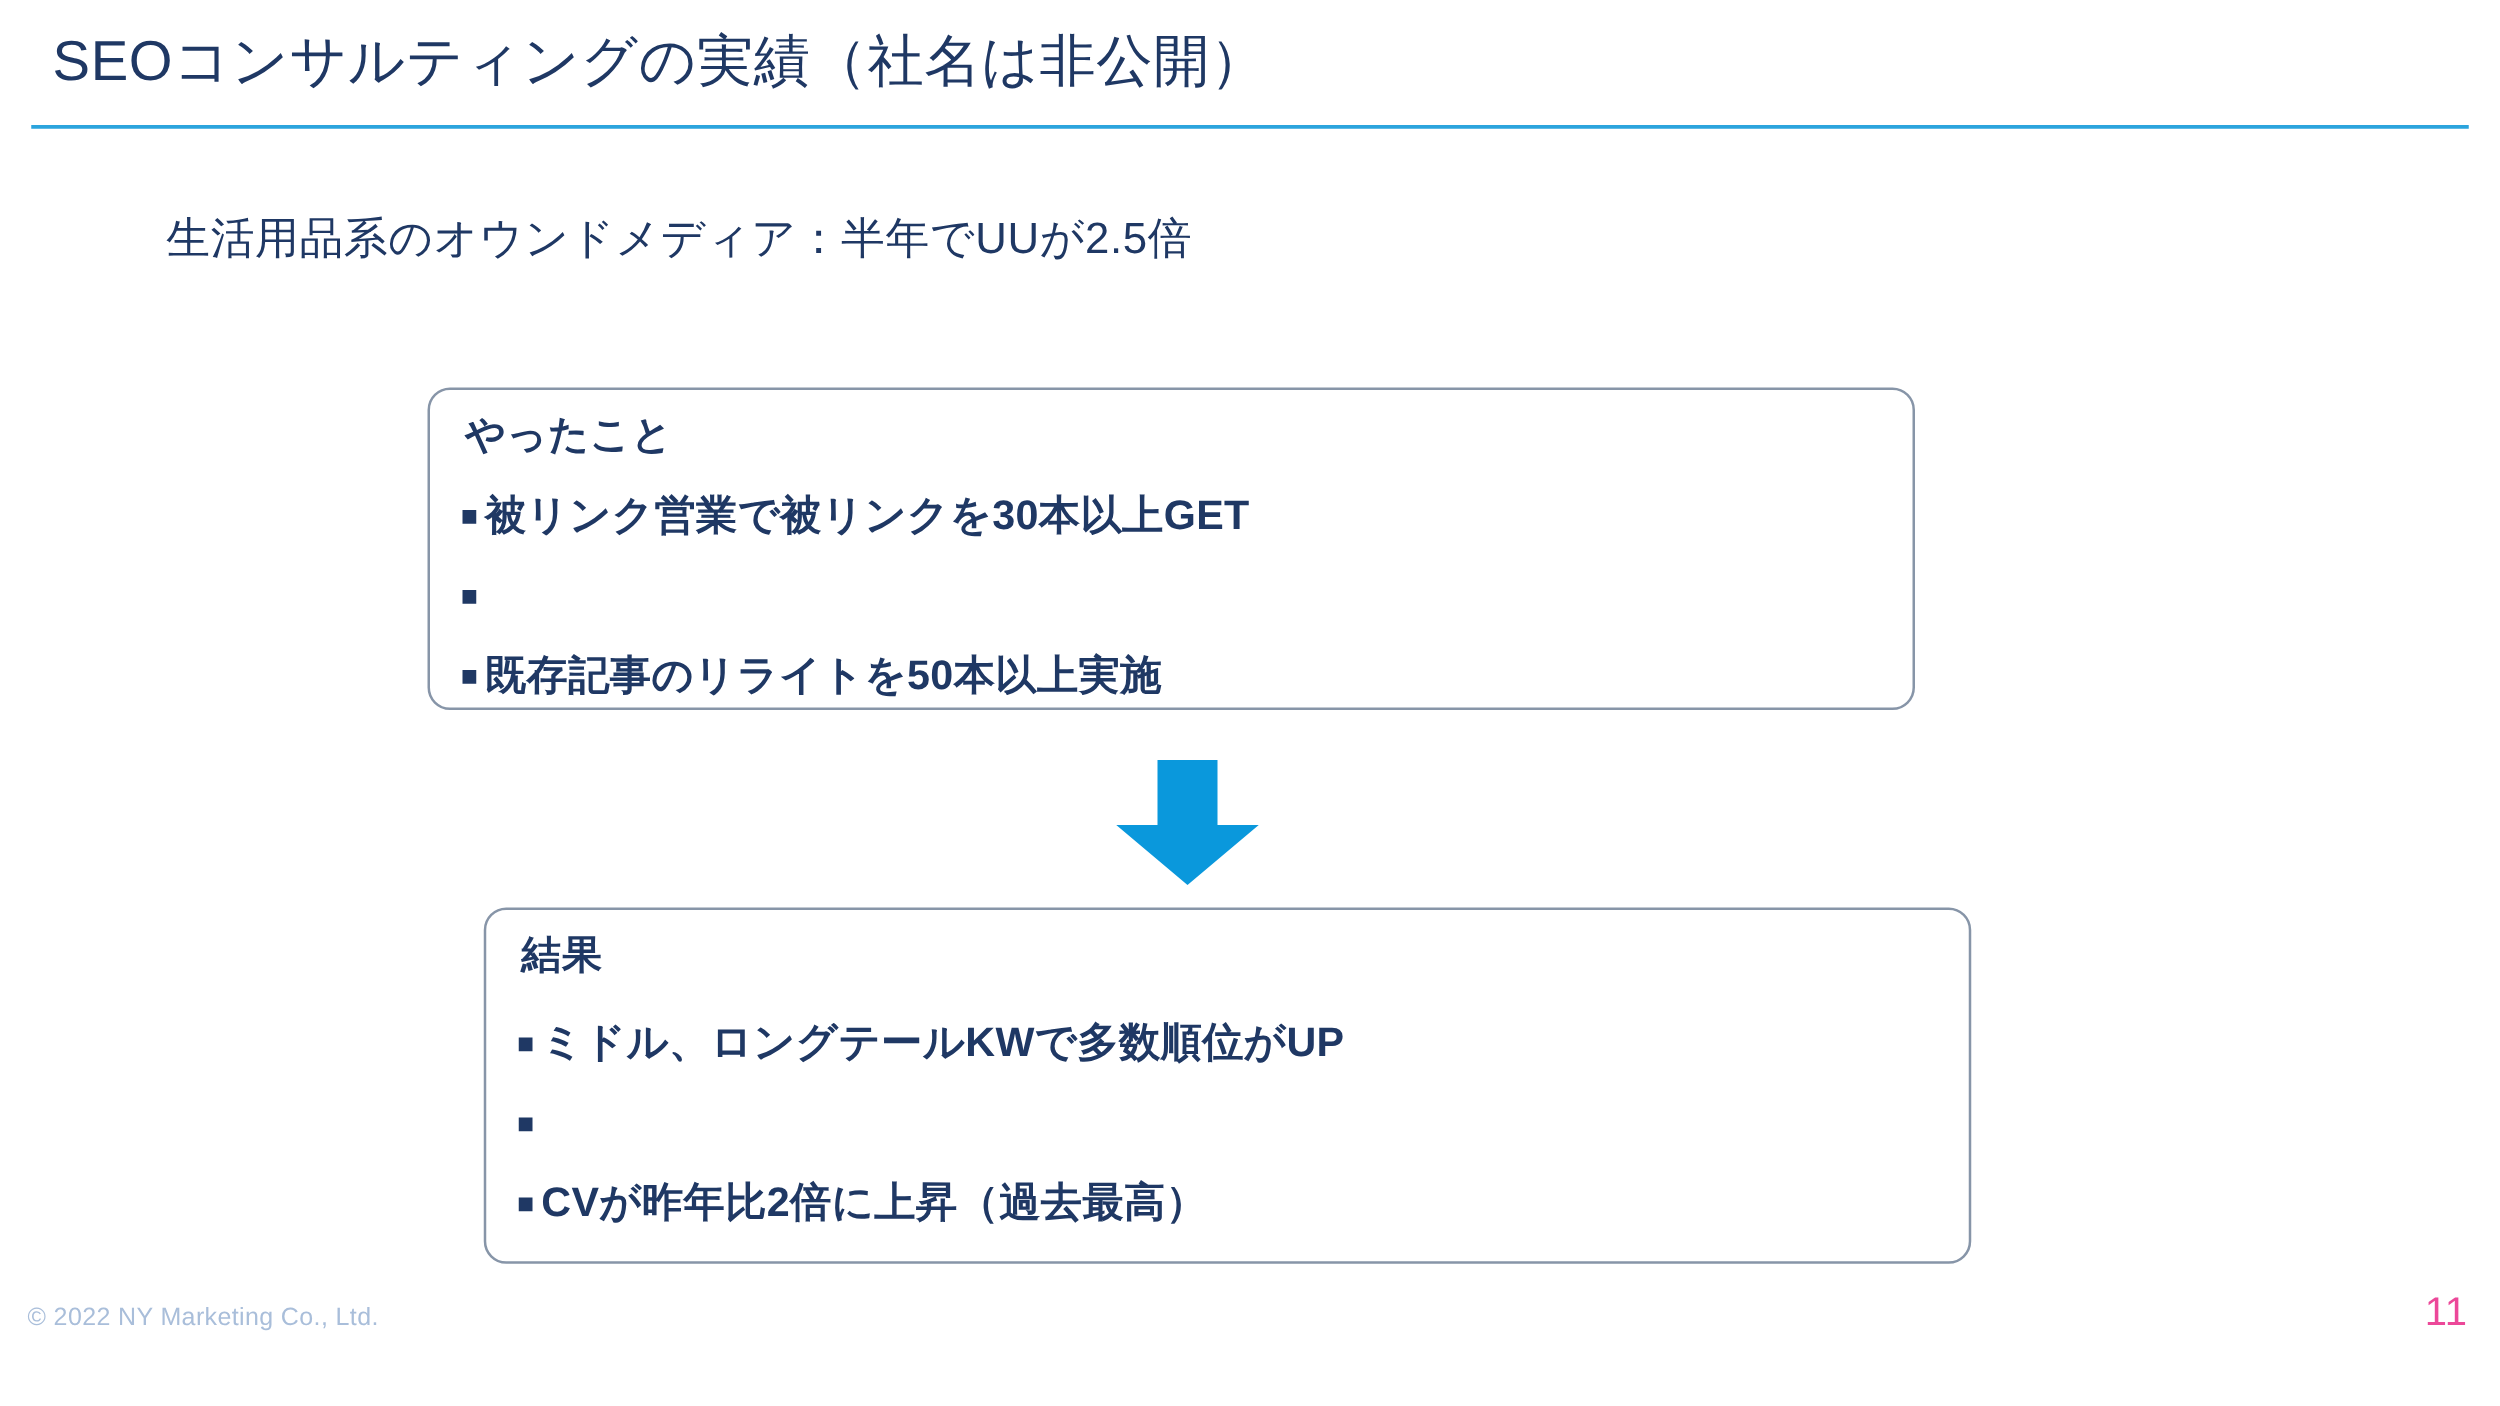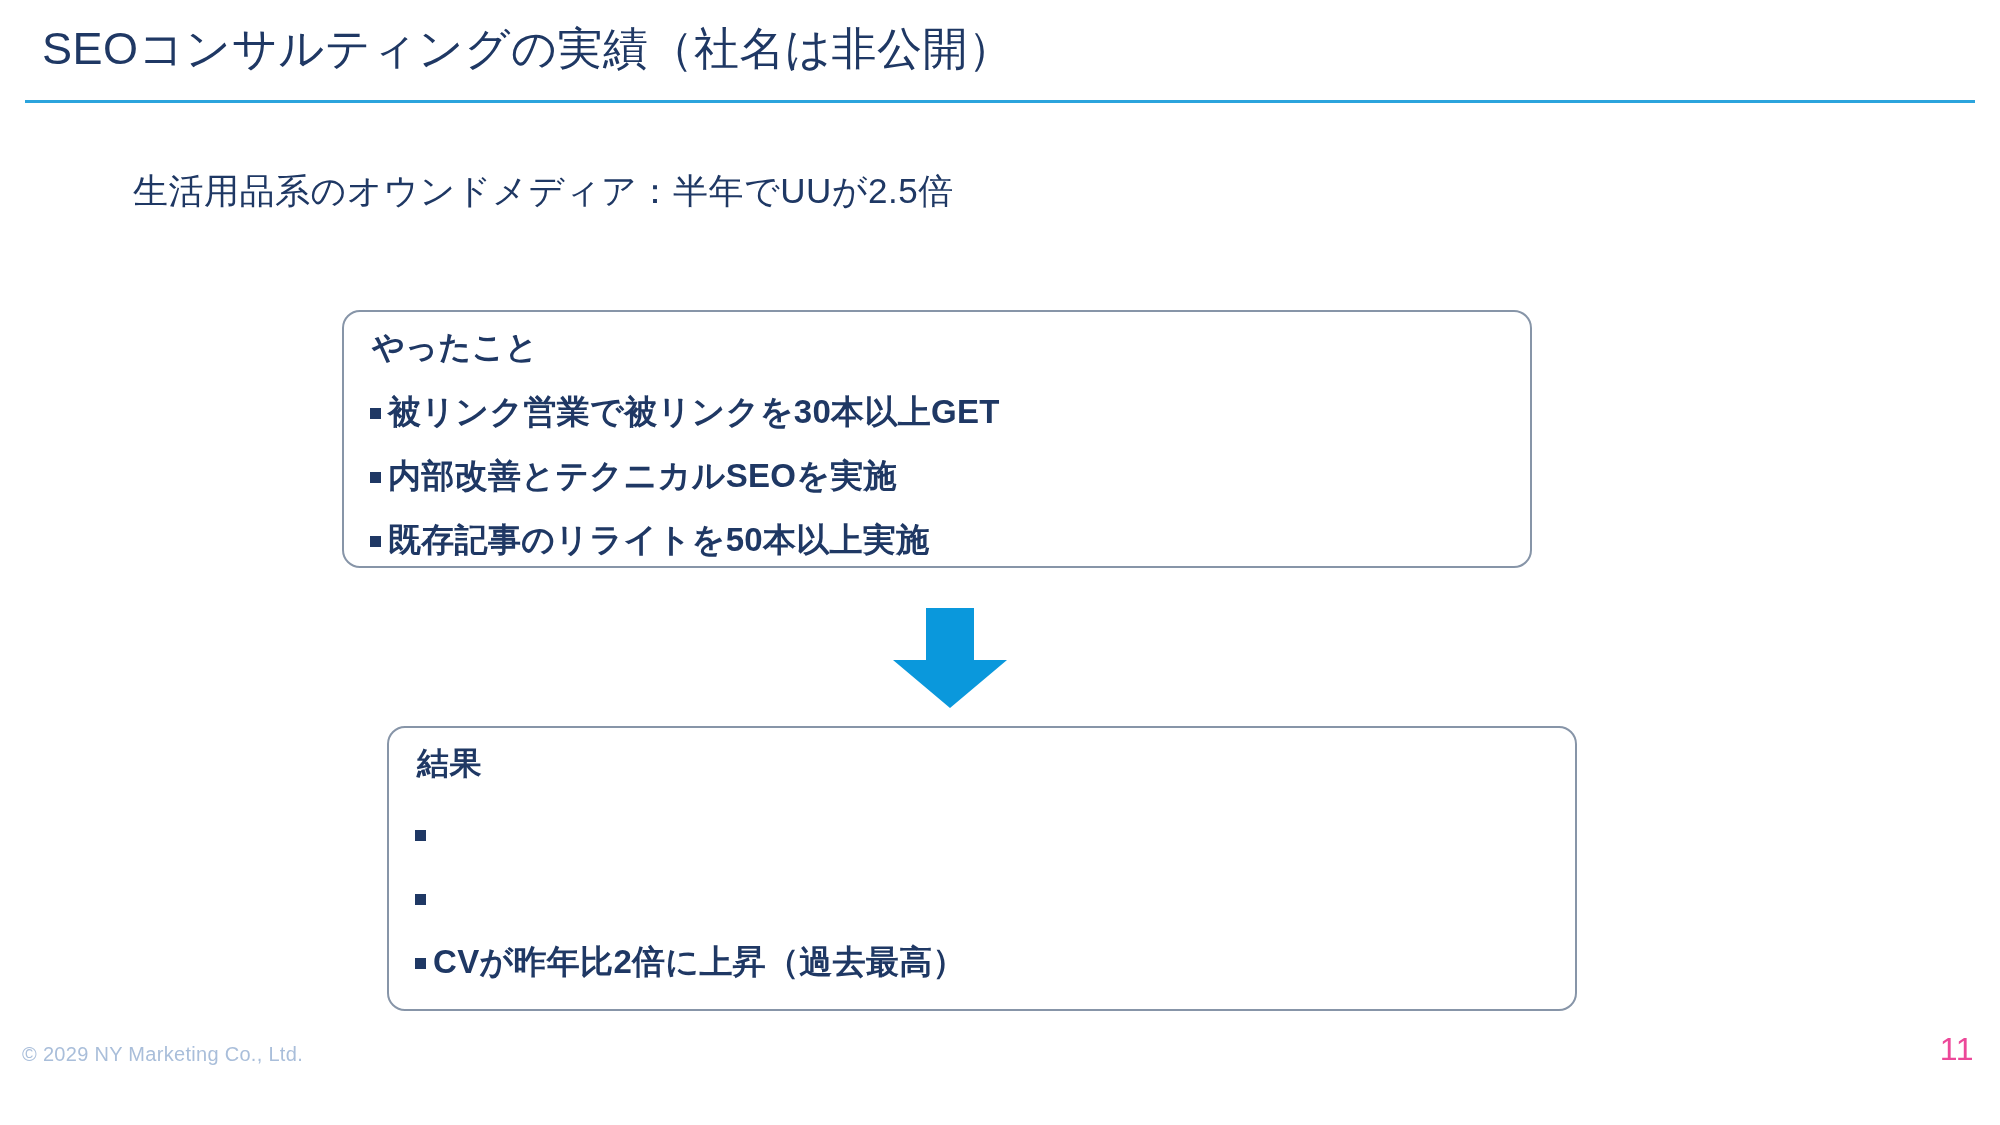--- a/index.html
+++ b/index.html
@@ -145,46 +145,46 @@
 
   <div id="panel-actions" class="panel">
     <div class="panel-heading">やったこと</div>
     <ul class="panel-list">
       <li>
         <span class="bullet-square"></span>
         <span>被リンク営業で被リンクを30本以上GET</span>
       </li>
       <li>
         <span class="bullet-square"></span>
-        <span>内部改善とテクニカルSEOを実施</span>
       </li>
       <li>
         <span class="bullet-square"></span>
         <span>既存記事のリライトを50本以上実施</span>
       </li>
     </ul>
   </div>
 
   <svg id="down-arrow" viewBox="0 0 140 100" aria-hidden="true">
     <polygon points="46,0 94,0 94,52 127,52 70,100 13,52 46,52" fill="#0A98DC"></polygon>
   </svg>
 
   <div id="panel-results" class="panel">
     <div class="panel-heading">結果</div>
     <ul class="panel-list">
       <li>
         <span class="bullet-square"></span>
+        <span>ミドル、ロングテールKWで多数順位がUP</span>
       </li>
       <li>
         <span class="bullet-square"></span>
       </li>
       <li>
         <span class="bullet-square"></span>
         <span>CVが昨年比2倍に上昇（過去最高）</span>
       </li>
     </ul>
 
   </div>
 
-  <div id="footer-copyright">© 2029 NY Marketing Co., Ltd.</div>
+  <div id="footer-copyright">© 2022 NY Marketing Co., Ltd.</div>
   <div id="footer-pagenum">11</div>
 
 </div>
 
 </body></html>

